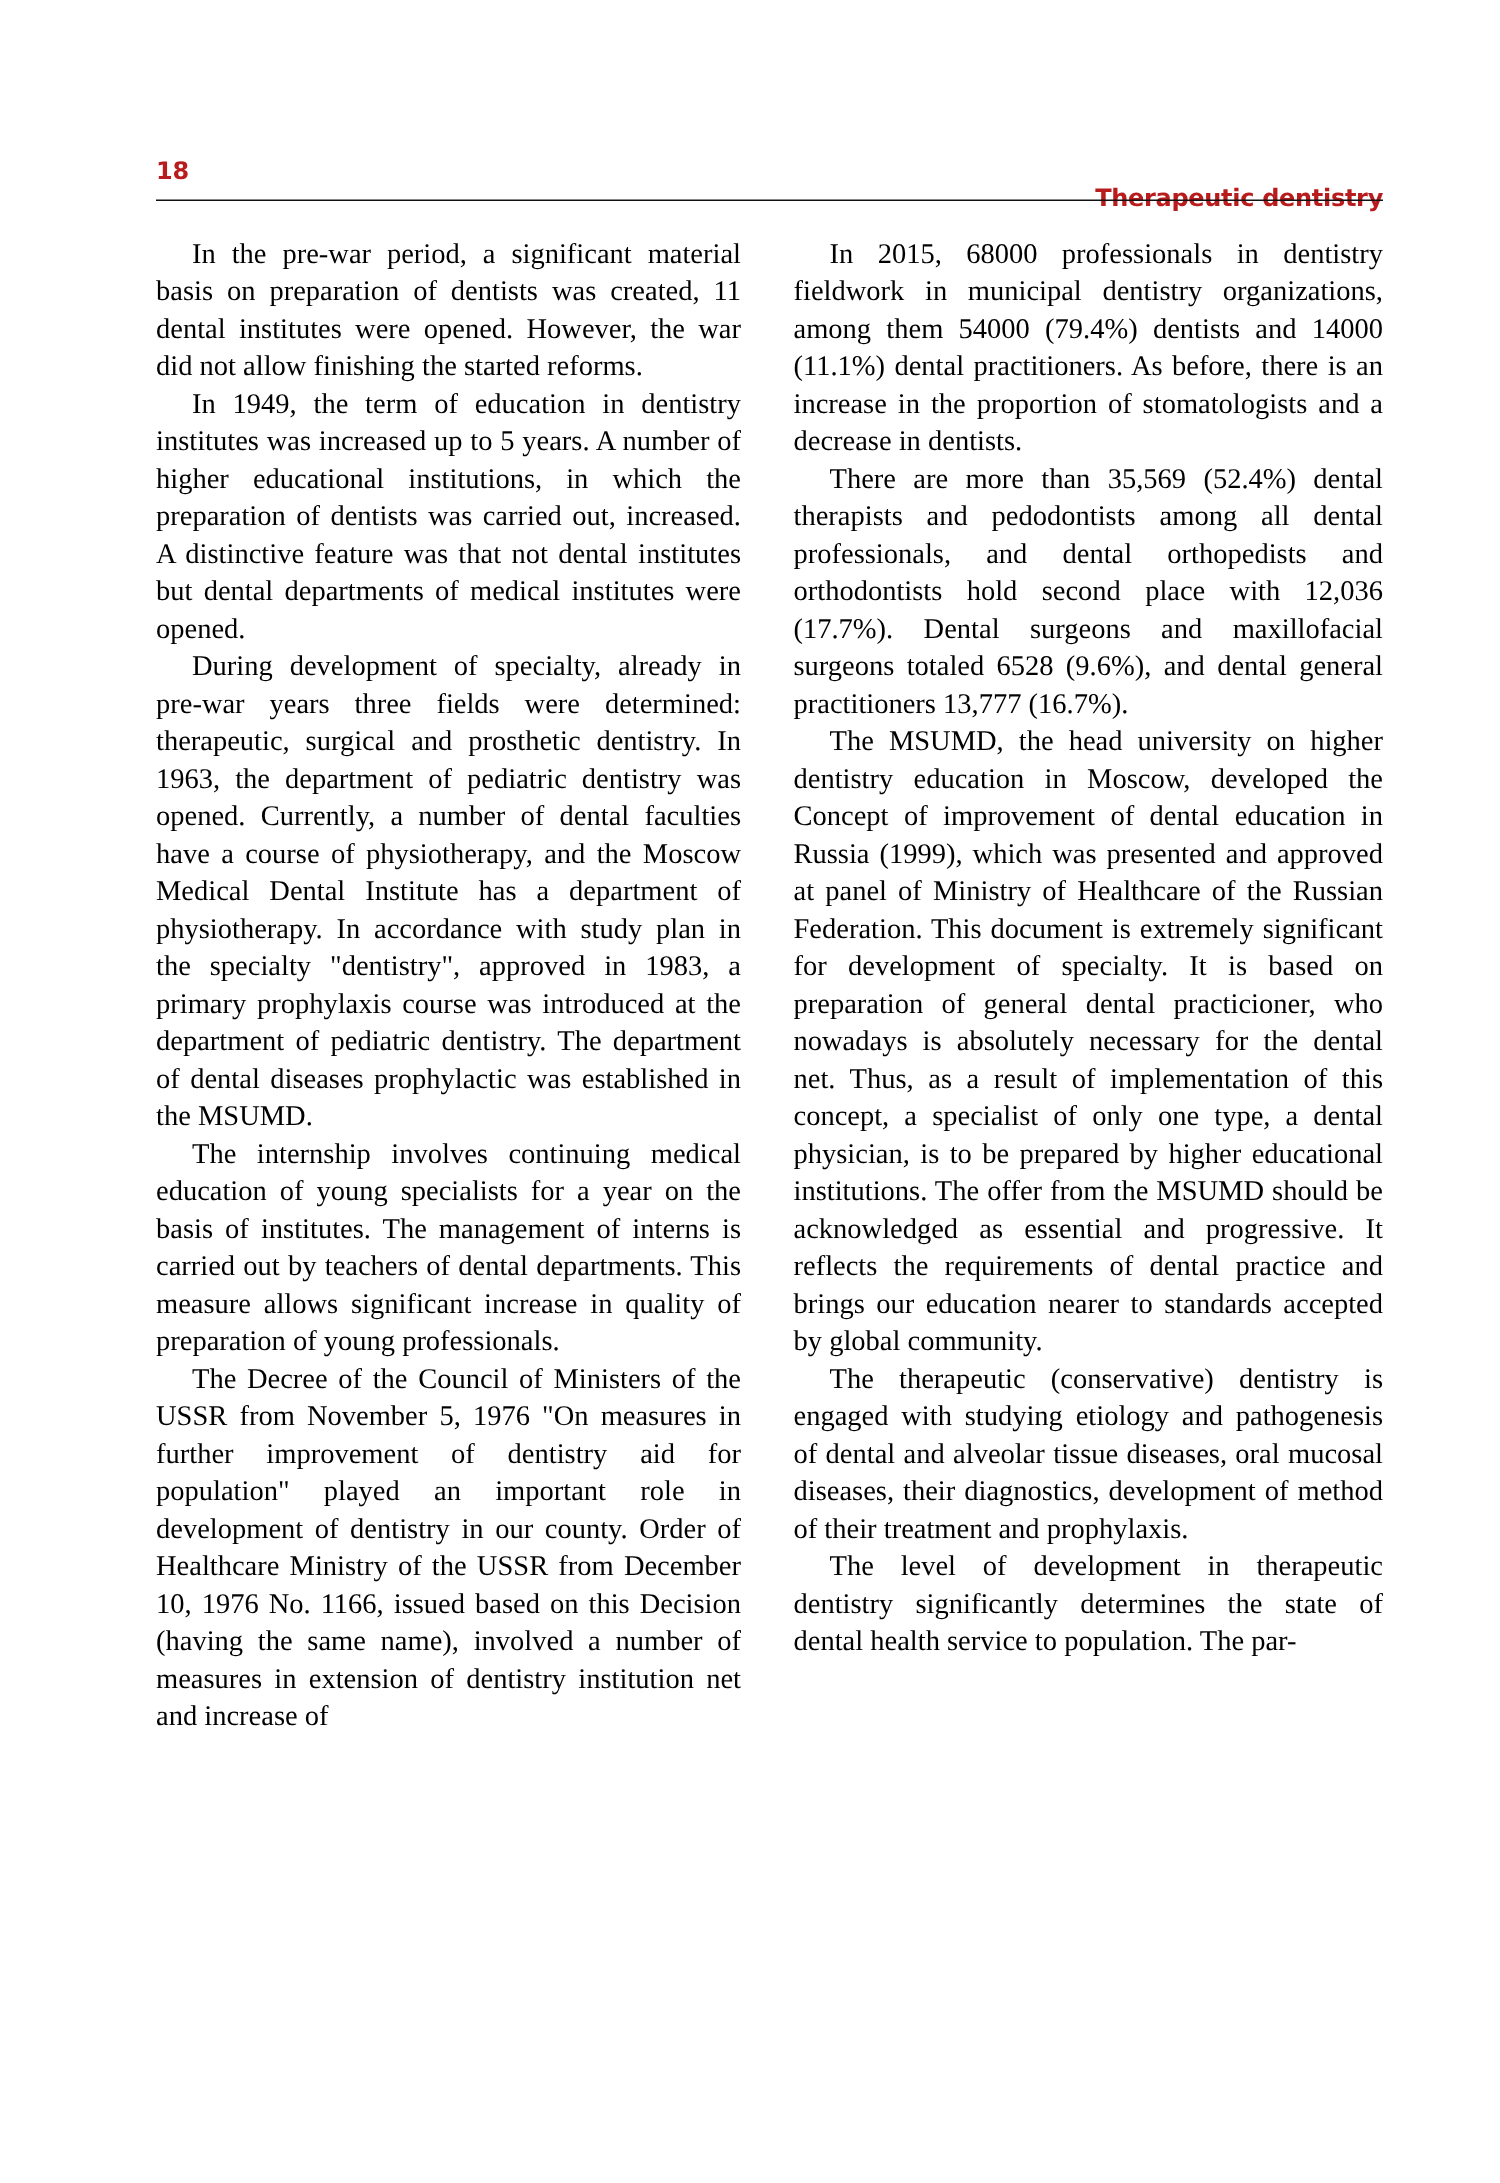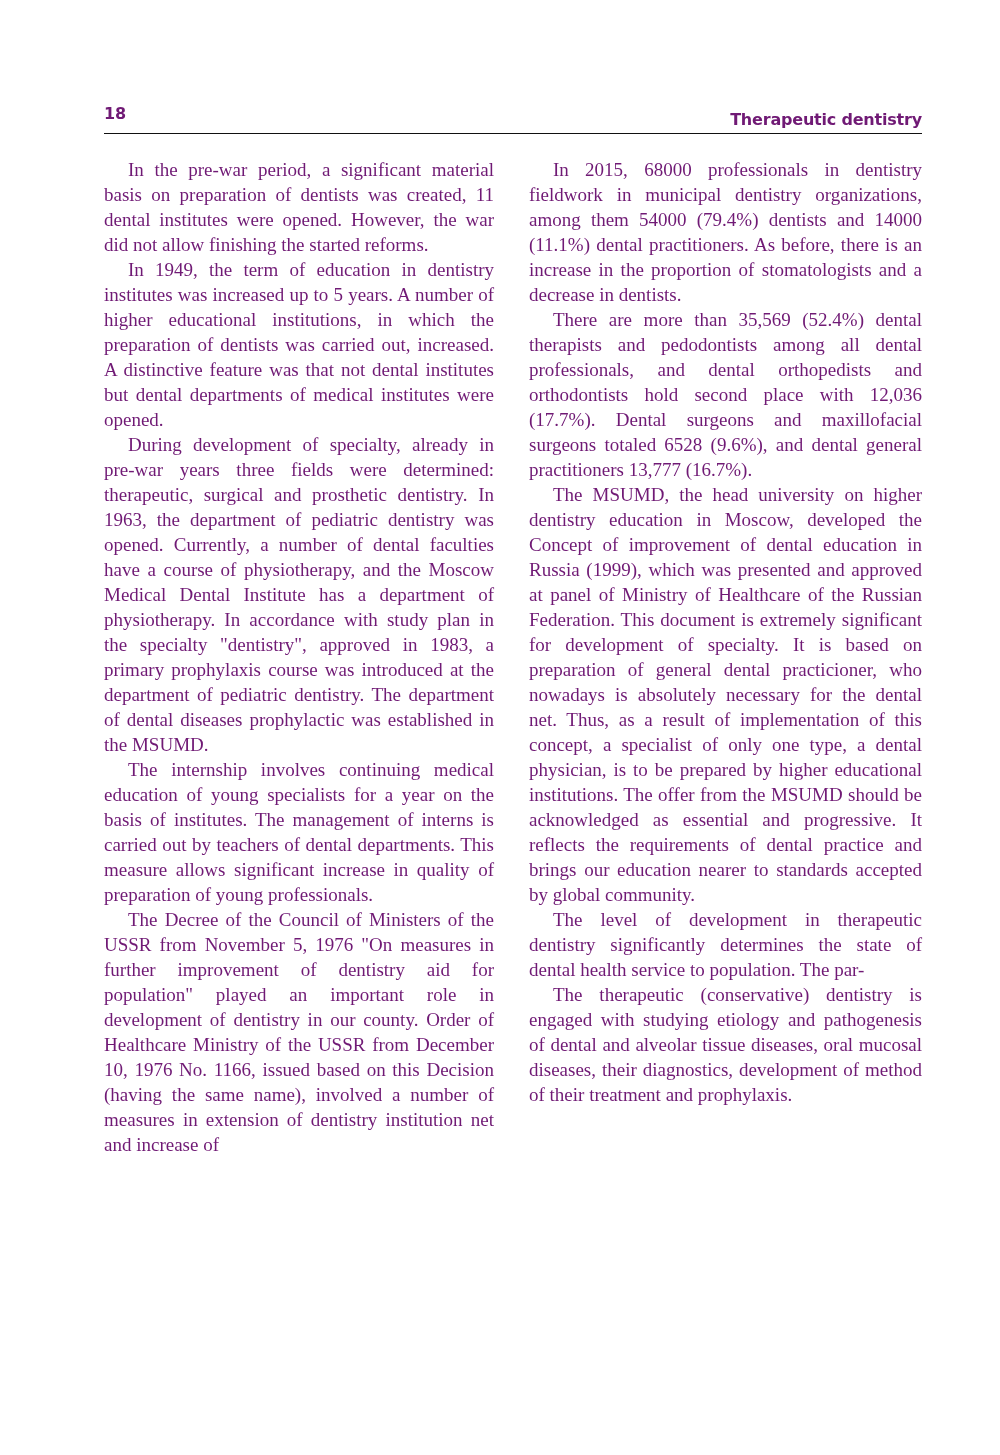--- a/index.html
+++ b/index.html
@@ -1,32 +1,32 @@
 <!DOCTYPE html>
 <html><head>
 <meta charset="utf-8">
 <style>
   html, body { margin: 0; padding: 0; background: #ffffff; }
   body { width: 1000px; height: 1455px; position: relative; overflow: hidden; }
   .page { position: absolute; left: 0; top: 0; width: 1000px; height: 1455px; }
   .running-head {
     position: absolute; left: 104px; top: 104px; width: 818px; height: 24px;
     font-family: "DejaVu Sans", sans-serif; font-weight: bold; font-size: 16px;
-    color: #701a75; letter-spacing: -0.2px;
+    color: #b91c1c; letter-spacing: -0.2px;
   }
   .running-head .page-num { position: absolute; left: 0; top: 0; }
-  .running-head .chapter { position: absolute; right: 0; top: 6px; }
+  .running-head .chapter { position: absolute; right: 0; top: 18px; }
   .head-rule {
     position: absolute; left: 104px; top: 133px; width: 818px; height: 0;
     border-top: 1.6px solid #111111;
   }
   .column {
     position: absolute; top: 157px;
     font-family: "Liberation Serif", serif; font-size: 19px; line-height: 25px;
-    color: #701a75; text-align: justify; hyphens: manual;
+    color: #000000; text-align: justify; hyphens: manual;
   }
   .col-left { left: 104px; width: 390px; }
   .col-right { left: 529px; width: 393px; }
   .column p { margin: 0; text-indent: 24px; }
   .column p.cont { text-indent: 0; }
 </style>
 </head>
 <body>
 
 <div class="page">
@@ -41,16 +41,16 @@
     <p>In 1949, the term of education in dentistry institutes was increased up to 5 years. A num­ber of higher educational institutions, in which the preparation of dentists was carried out, increased. A distinctive feature was that not dental institutes but dental departments of medical institutes were opened.</p>
     <p>During development of specialty, already in pre-war years three fields were determined: therapeutic, surgical and prosthetic dentistry. In 1963, the department of pediatric dentistry was opened. Currently, a number of dental faculties have a course of physiotherapy, and the Moscow Medical Dental Institute has a department of physiotherapy. In accordance with study plan in the specialty "dentistry", approved in 1983, a primary prophylaxis course was introduced at the department of pediatric dentistry. The department of dental diseases prophylactic was established in the MSUMD.</p>
     <p>The internship involves continuing medi­cal education of young specialists for a year on the basis of institutes. The management of interns is carried out by teachers of dental departments. This measure allows significant increase in quality of preparation of young professionals.</p>
     <p>The Decree of the Council of Ministers of the USSR from November 5, 1976 "On mea­sures in further improvement of dentistry aid for population" played an important role in development of dentistry in our county. Order of Healthcare Ministry of the USSR from December 10, 1976 No. 1166, issued based on this Decision (having the same name), involved a number of measures in extension of dentistry institution net and increase of</p>
   </div>
 
   <div class="column col-right">
     <p>In 2015, 68000 professionals in dentistry fieldwork in municipal dentistry organiza­tions, among them 54000 (79.4%) dentists and 14000 (11.1%) dental practitioners. As before, there is an increase in the proportion of stomatologists and a decrease in dentists.</p>
     <p>There are more than 35,569 (52.4%) dental therapists and pedodontists among all dental professionals, and dental orthopedists and orthodontists hold second place with 12,036 (17.7%). Dental surgeons and maxillofacial surgeons totaled 6528 (9.6%), and dental gen­eral practitioners 13,777 (16.7%).</p>
     <p>The MSUMD, the head university on higher dentistry education in Moscow, devel­oped the Concept of improvement of dental education in Russia (1999), which was pre­sented and approved at panel of Ministry of Healthcare of the Russian Federation. This document is extremely significant for develop­ment of specialty. It is based on preparation of general dental practicioner, who nowadays is absolutely necessary for the dental net. Thus, as a result of implementation of this concept, a specialist of only one type, a dental physi­cian, is to be prepared by higher educational institutions. The offer from the MSUMD should be acknowledged as essential and pro­gressive. It reflects the requirements of dental practice and brings our education nearer to standards accepted by global community.</p>
+    <p>The therapeutic (conservative) dentistry is engaged with studying etiology and pathogen­esis of dental and alveolar tissue diseases, oral mucosal diseases, their diagnostics, develop­ment of method of their treatment and pro­phylaxis.</p>
     <p>The level of development in therapeutic dentistry significantly determines the state of dental health service to population. The par-</p>
-    <p>The therapeutic (conservative) dentistry is engaged with studying etiology and pathogen­esis of dental and alveolar tissue diseases, oral mucosal diseases, their diagnostics, develop­ment of method of their treatment and pro­phylaxis.</p>
   </div>
 </div>
 
 </body></html>

